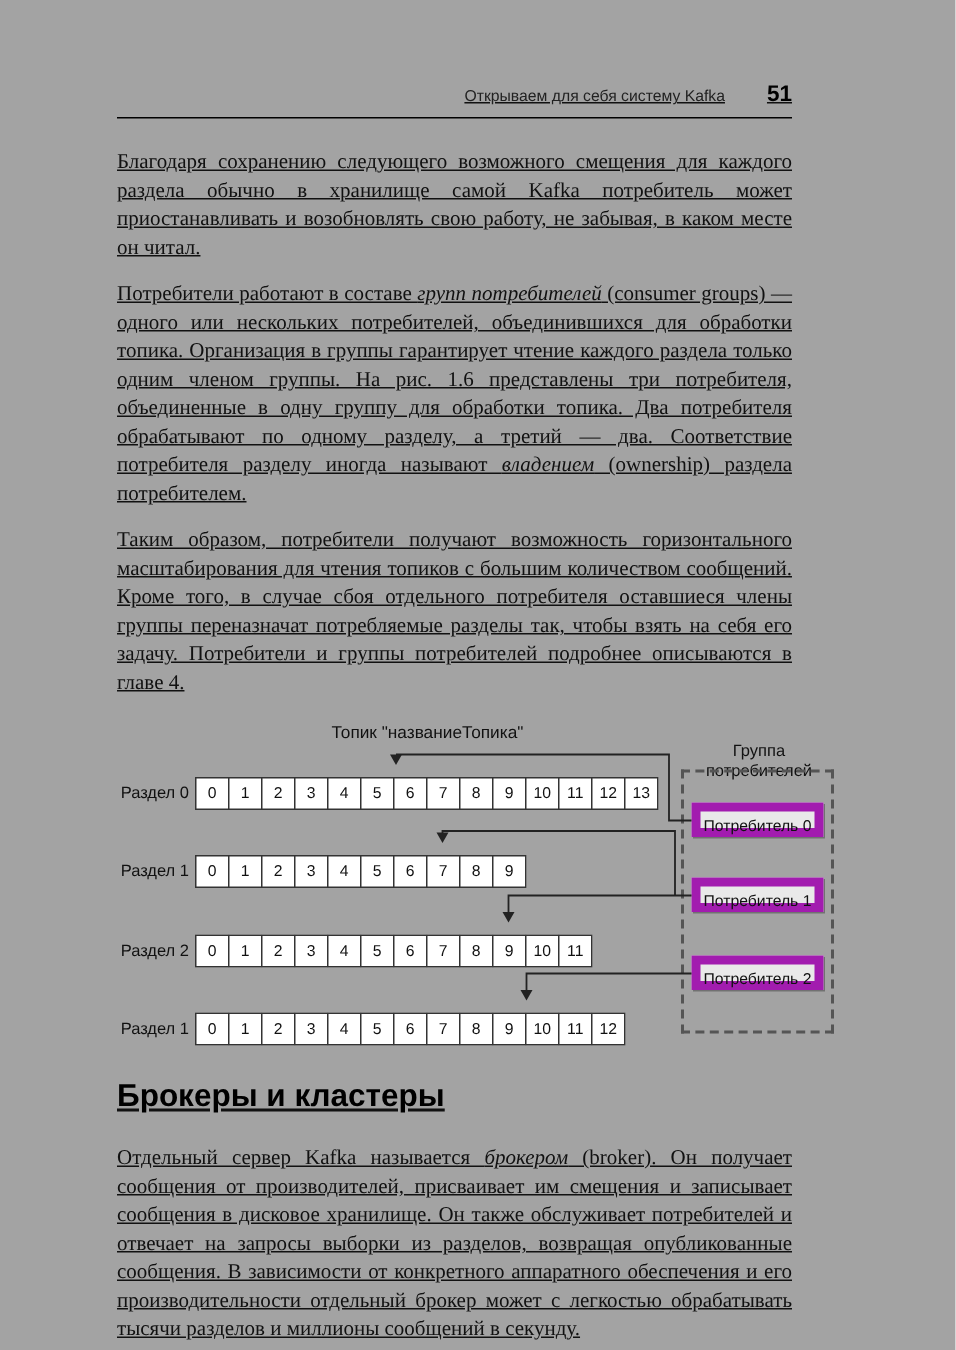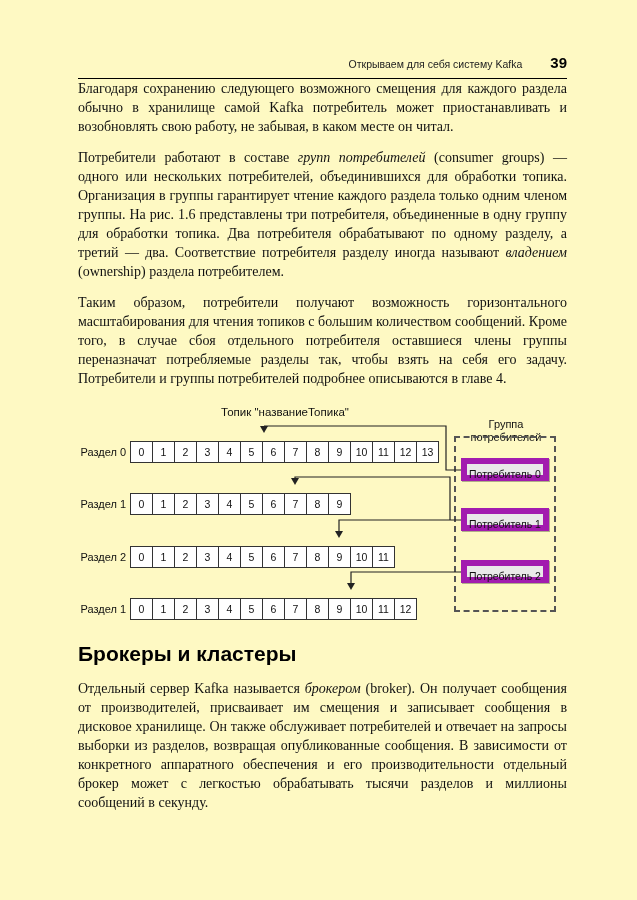--- a/index.html
+++ b/index.html
@@ -1,32 +1,32 @@
 <!DOCTYPE html>
 <html><head>
 <meta charset="utf-8">
 <style>
   html,body { margin:0; padding:0; background:#fff; }
   .page {
-    width:637px; height:900px; background:#fef9c3; box-sizing:border-box;
-    padding:54px 70px 0 78px; color:#111;
-    font-family:"Liberation Serif", serif; position:relative; overflow:hidden;
+    width:637px; height:900px; background:#a3a3a3; box-sizing:border-box;
+    padding:54px 109px 0 78px; color:#111;
+    font-family:"Liberation Serif", serif; position:relative; overflow:hidden;text-decoration:underline;
   }
   .runhead {
     display:flex; justify-content:flex-end; align-items:baseline; gap:28px;
     border-bottom:1px solid #000; padding-bottom:7px;
     font-family:"Liberation Sans", sans-serif;
   }
   .runhead .rh-title { font-size:10.5px; color:#222; }
   .runhead .rh-num { font-size:15px; font-weight:bold; color:#000; }
   .bodytext p {
     font-size:14px; line-height:19px; text-align:justify;
     margin:0 0 12px 0;
   }
-  .bodytext p:first-of-type { margin-top:0; }
+  .bodytext p:first-of-type { margin-top:20px; }
   .bodytext em { font-style:italic; }
   h1.sect {
     font-family:"Liberation Sans", sans-serif; font-size:21px; font-weight:bold;
     margin:24px 0 13px 0; color:#000;
   }
   figure { margin:18px 0 0 0; }
   .diagram {
     position:relative; width:484px; height:212px;
     font-family:"Liberation Sans", sans-serif;
   }
@@ -54,21 +54,21 @@
   }
   figcaption b { font-weight:bold; }
 </style>
 </head>
 <body>
 
 <div class="page">
 
   <header class="runhead">
     <span class="rh-title">Открываем для себя систему Kafka</span>
-    <span class="rh-num">39</span>
+    <span class="rh-num">51</span>
   </header>
 
   <div class="bodytext">
     <p>Благодаря сохранению следующего возможного смещения для каждого раздела обычно в хранилище самой Kafka потребитель может приостанавливать и возобновлять свою работу, не забывая, в каком месте он читал.</p>
 
     <p><span>Потребители работают в составе </span><em>групп потребителей</em><span> (consumer groups) — одного или нескольких потребителей, объединившихся для обработки топика. Организация в группы гарантирует чтение каждого раздела только одним членом группы. На рис. 1.6 представлены три потребителя, объединенные в одну группу для обработки топика. Два потребителя обрабатывают по одному разделу, а третий — два. Соответствие потребителя разделу иногда называют </span><em>владением</em><span> (ownership) раздела потребителем.</span></p>
 
     <p>Таким образом, потребители получают возможность горизонтального масштабирования для чтения топиков с большим количеством сообщений. Кроме того, в случае сбоя отдельного потребителя оставшиеся члены группы переназначат потребляемые разделы так, чтобы взять на себя его задачу. Потребители и группы потребителей подробнее описываются в главе 4.</p>
   </div>
 

